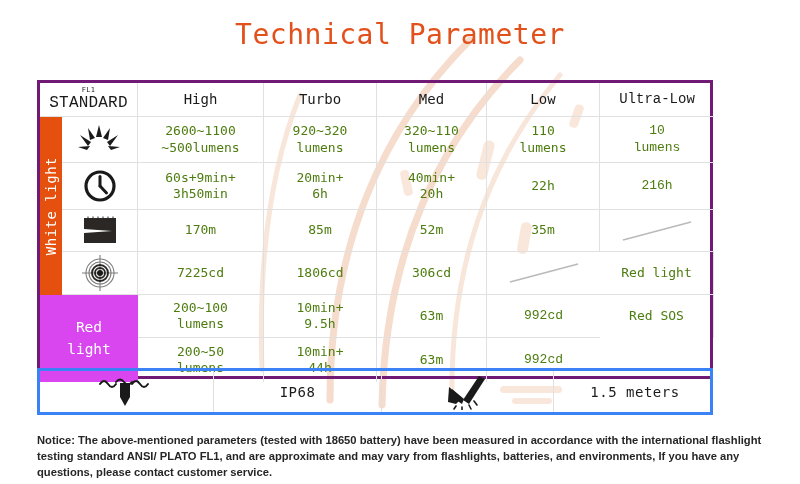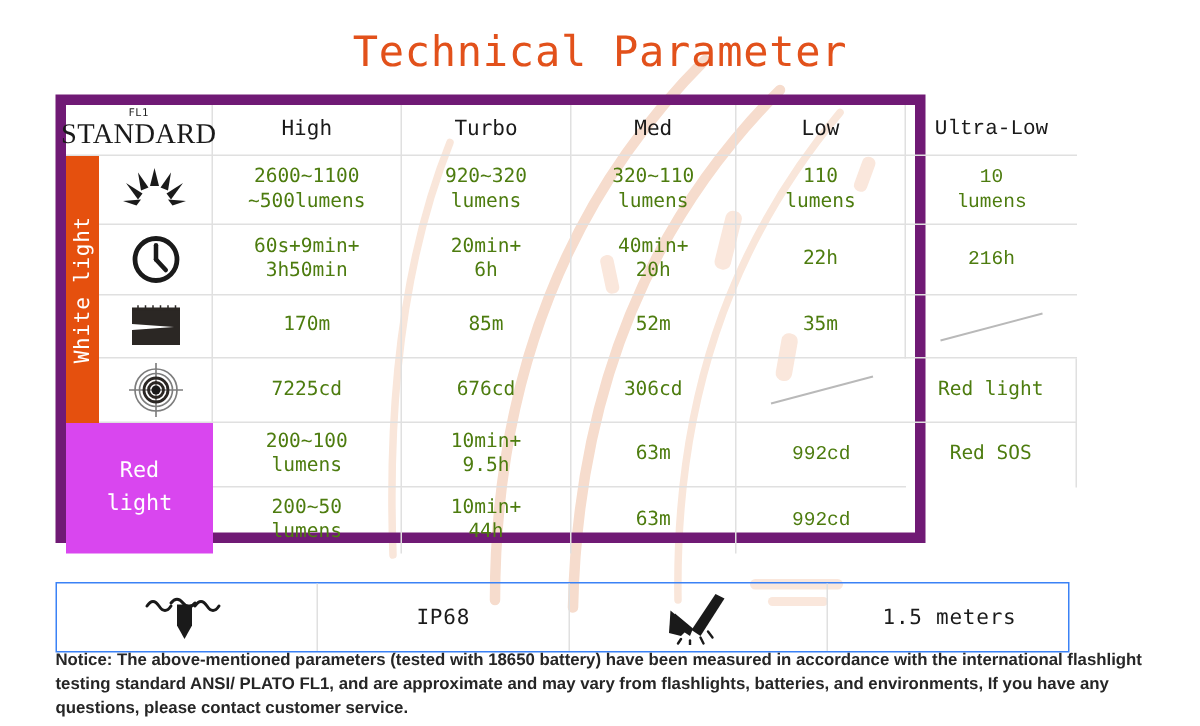--- a/index.html
+++ b/index.html
@@ -37,25 +37,25 @@
     font-size: 28px;
     letter-spacing: 0.5px;
     color: #E2511B;
     font-family: "DejaVu Sans Mono", monospace;
     z-index: 3;
   }
 
   
   #spec-table {
     position: absolute;
-    left: 37px; top: 63px;
-    width: 580px;
+    left: 37px; top: 80px;
+    width: 676px;
     height: 299px;
     z-index: 2;
-    border: 7px solid #701a75;
+    border: 3px solid #701a75;
     background: transparent;
   }
 
   .grid {
     display: grid;
     width: 100%;
     height: 100%;
     grid-template-columns: 22px 76px 126px 113px 110px 113px 114px;
     grid-template-rows: 34px 46px 47px 42px 43px 43px 44px;
   }
@@ -87,23 +87,23 @@
     justify-content: center;
     line-height: 1.1;
   }
   .fl1-small {
     font-size: 7px;
     letter-spacing: 0.3px;
     color: #222;
     font-family: "DejaVu Sans Mono", monospace;
   }
   .fl1-big {
-    font-size: 19px;
+    font-size: 16px;
     letter-spacing: 0.2px;
-    font-family: Liberation Serif, serif;
+    font-family: Liberation Mono, monospace;
   }
 
   
   .strip-white {
     grid-column: 1 / 2;
     grid-row: 2 / 6;
     background: #E5500E;
     display: flex;
     align-items: center;
     justify-content: center;
@@ -145,25 +145,25 @@
     border-bottom: 1px solid #e0e0e0;
   }
 
   .multiline { white-space: pre-line; }
 
   .slash-cell svg { display: block; }
 
   
   #bottom-row {
     position: absolute;
-    left: 37px; top: 388px;
+    left: 37px; top: 368px;
     width: 676px;
     height: 47px;
     z-index: 2;
-    border: 1px solid #3b82f6;
+    border: 3px solid #3b82f6;
     display: grid;
     grid-template-columns: 174px 168px 172px 162px;
   }
   #bottom-row .bcell {
     border-right: 1px solid #e0e0e0;
     display: flex;
     align-items: center;
     justify-content: center;
     font-size: 14px;
     color: #1b1b1b;
@@ -301,21 +301,21 @@
             <line x1="2" y1="20" x2="38" y2="20"></line>
           </g>
           <g fill="none" stroke="#2b2724" stroke-width="1.9">
             <circle cx="20" cy="20" r="8"></circle>
             <circle cx="20" cy="20" r="5"></circle>
           </g>
           <circle cx="20" cy="20" r="3" fill="#1a1a1a"></circle>
         </svg>
       </div>
       <div class="cell">7225cd</div>
-      <div class="cell">676cd</div>
+      <div class="cell">1806cd</div>
       <div class="cell">306cd</div>
       <div class="cell nb-r slash-cell">
         <svg width="76" height="26" viewBox="0 0 76 26">
           <line x1="4" y1="22" x2="72" y2="4" stroke="#b9b9b9" stroke-width="1.3"></line>
         </svg>
       </div>
 
       <div class="block-red">
         <span class="multiline">Red
 light</span>

